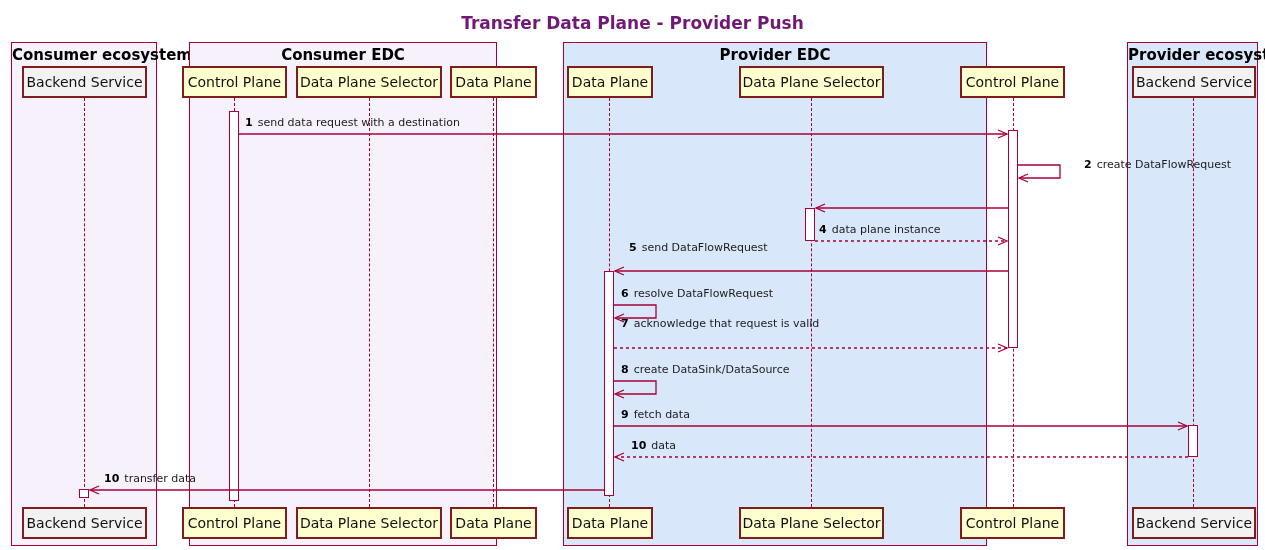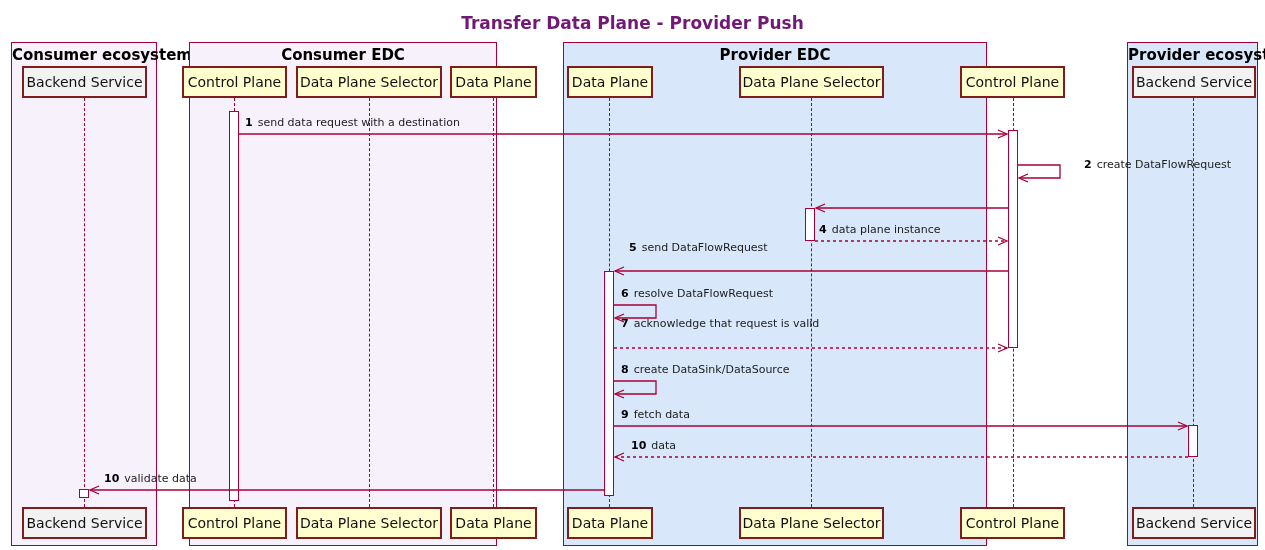--- a/index.html
+++ b/index.html
@@ -138,21 +138,21 @@
   <div class="msg-label" style="left:621px; top:362px;">
     <b>8</b><span>create DataSink/DataSource</span>
   </div>
   <div class="msg-label" style="left:621px; top:407px;">
     <b>9</b><span>fetch data</span>
   </div>
   <div class="msg-label" style="left:631px; top:438px;">
     <b>10</b><span>data</span>
   </div>
   <div class="msg-label" style="left:104px; top:471px;">
-    <b>10</b><span>validate data</span>
+    <b>10</b><span>transfer data</span>
   </div>
 
   <div class="participant alt" style="left:22px;   top:66px; width:125px;">Backend Service</div>
   <div class="participant" style="left:182px;  top:66px; width:105px;">Control Plane</div>
   <div class="participant" style="left:296px;  top:66px; width:146px;">Data Plane Selector</div>
   <div class="participant" style="left:450px;  top:66px; width:87px;">Data Plane</div>
   <div class="participant" style="left:567px;  top:66px; width:86px;">Data Plane</div>
   <div class="participant" style="left:739px;  top:66px; width:145px;">Data Plane Selector</div>
   <div class="participant" style="left:960px;  top:66px; width:105px;">Control Plane</div>
   <div class="participant alt" style="left:1132px; top:66px; width:124px;">Backend Service</div>

